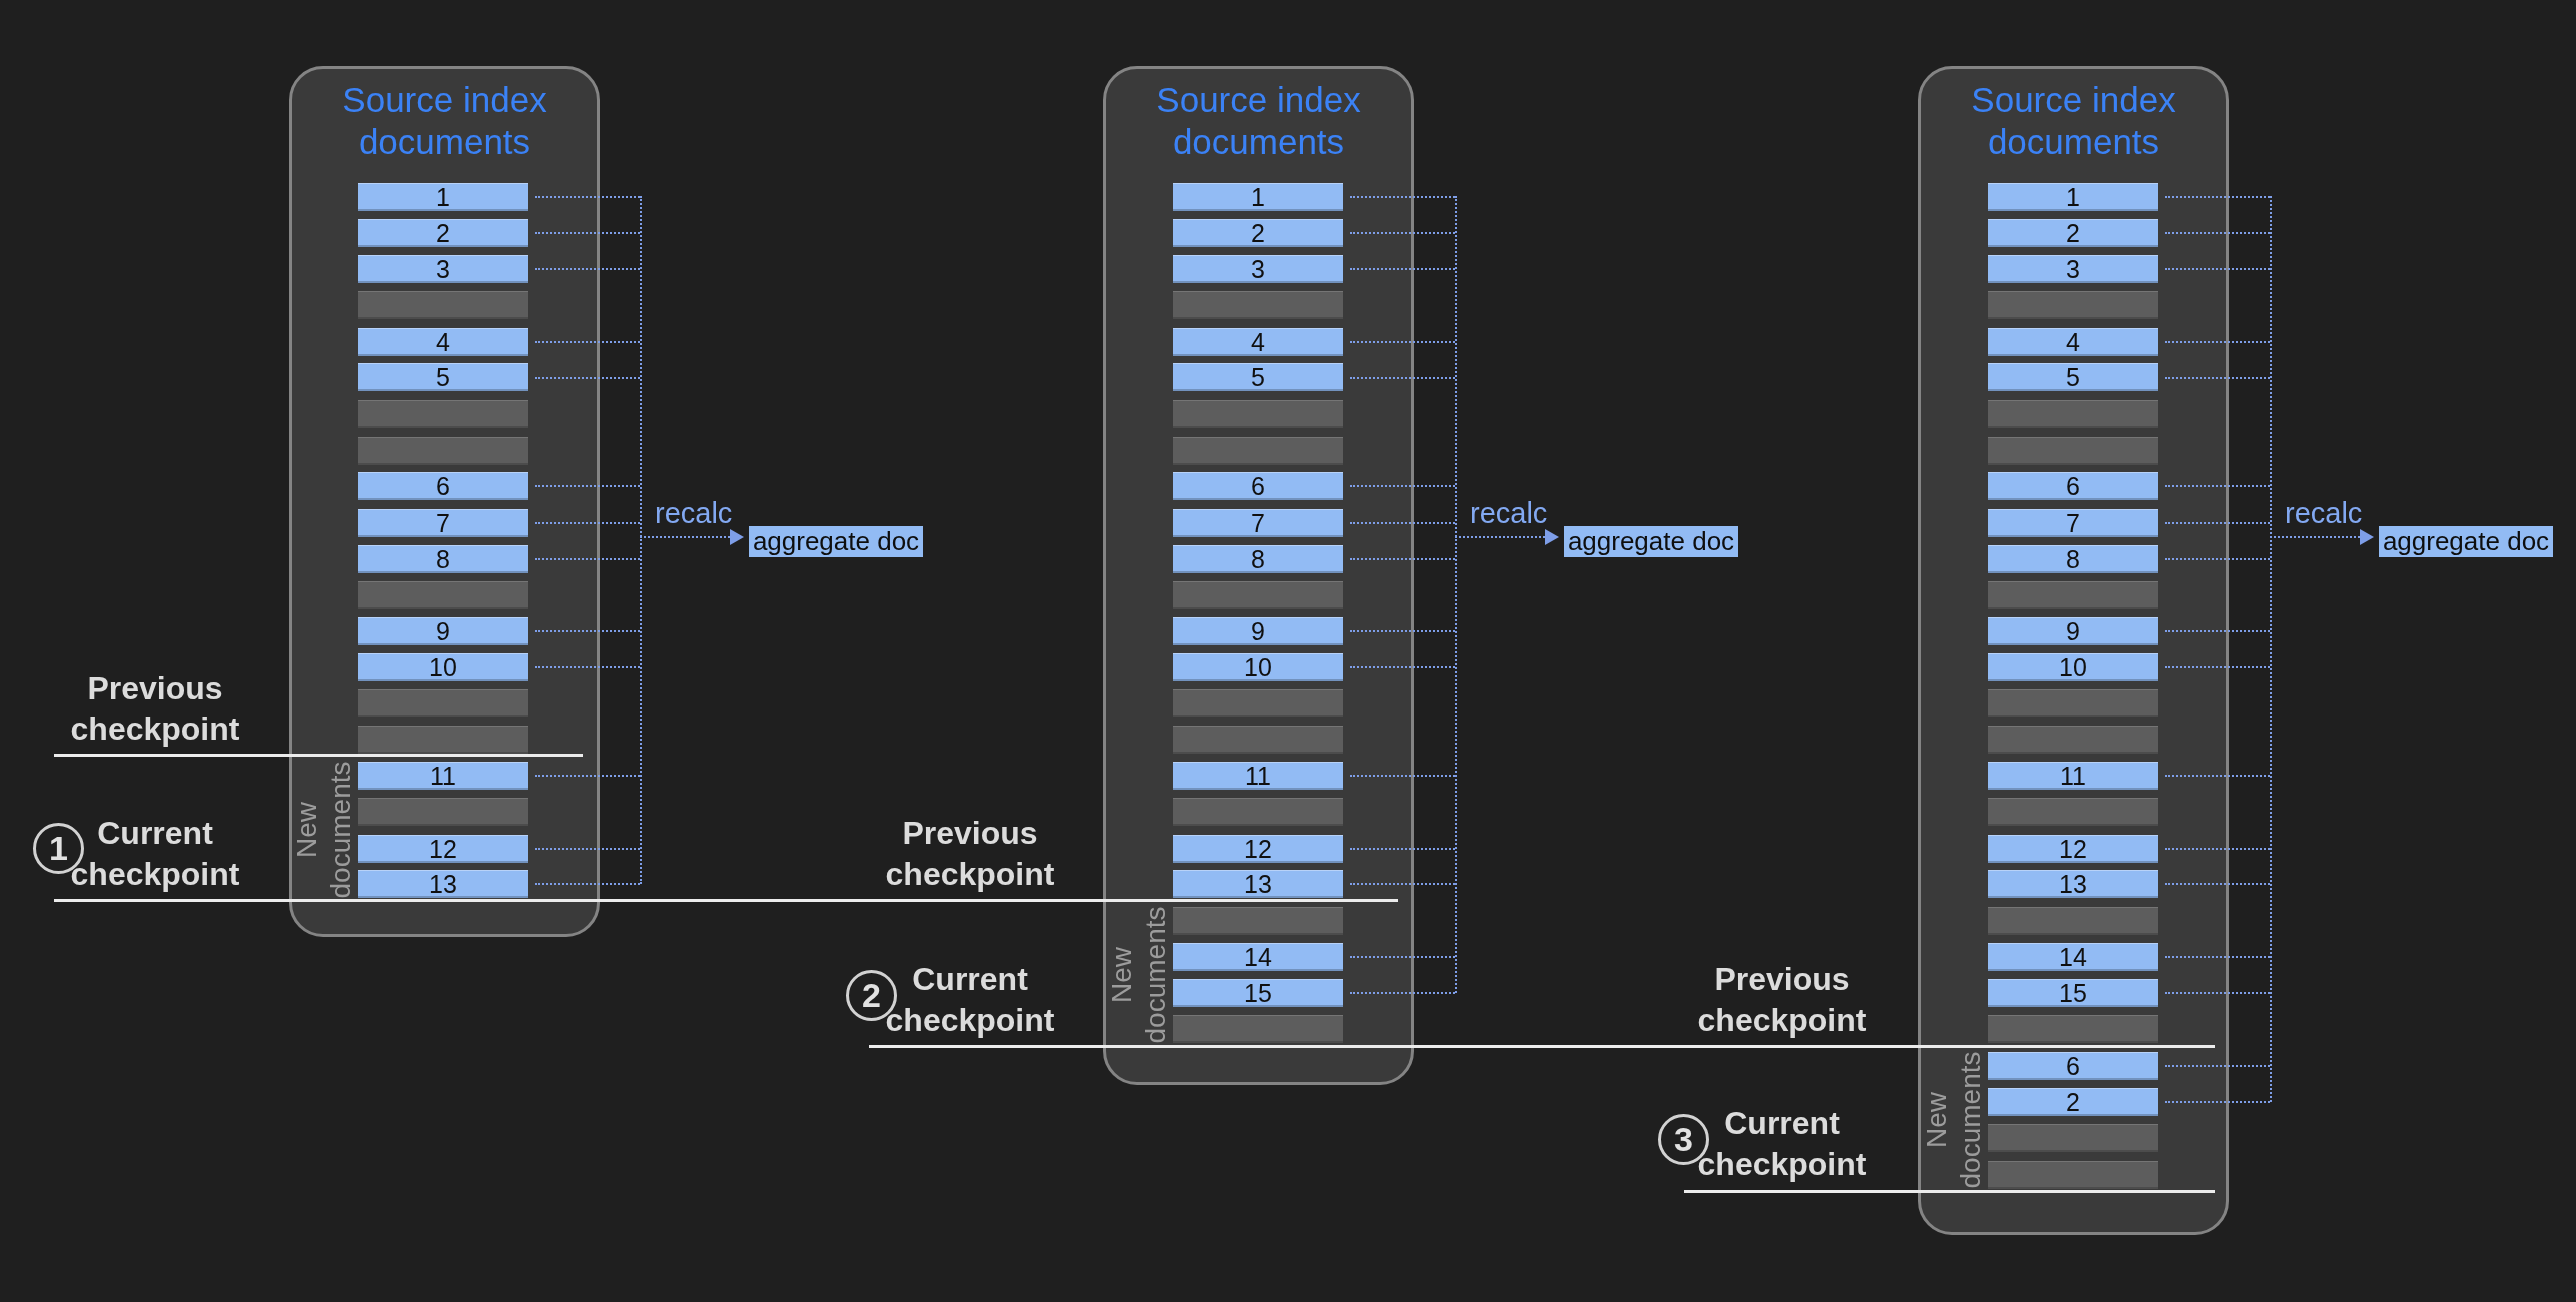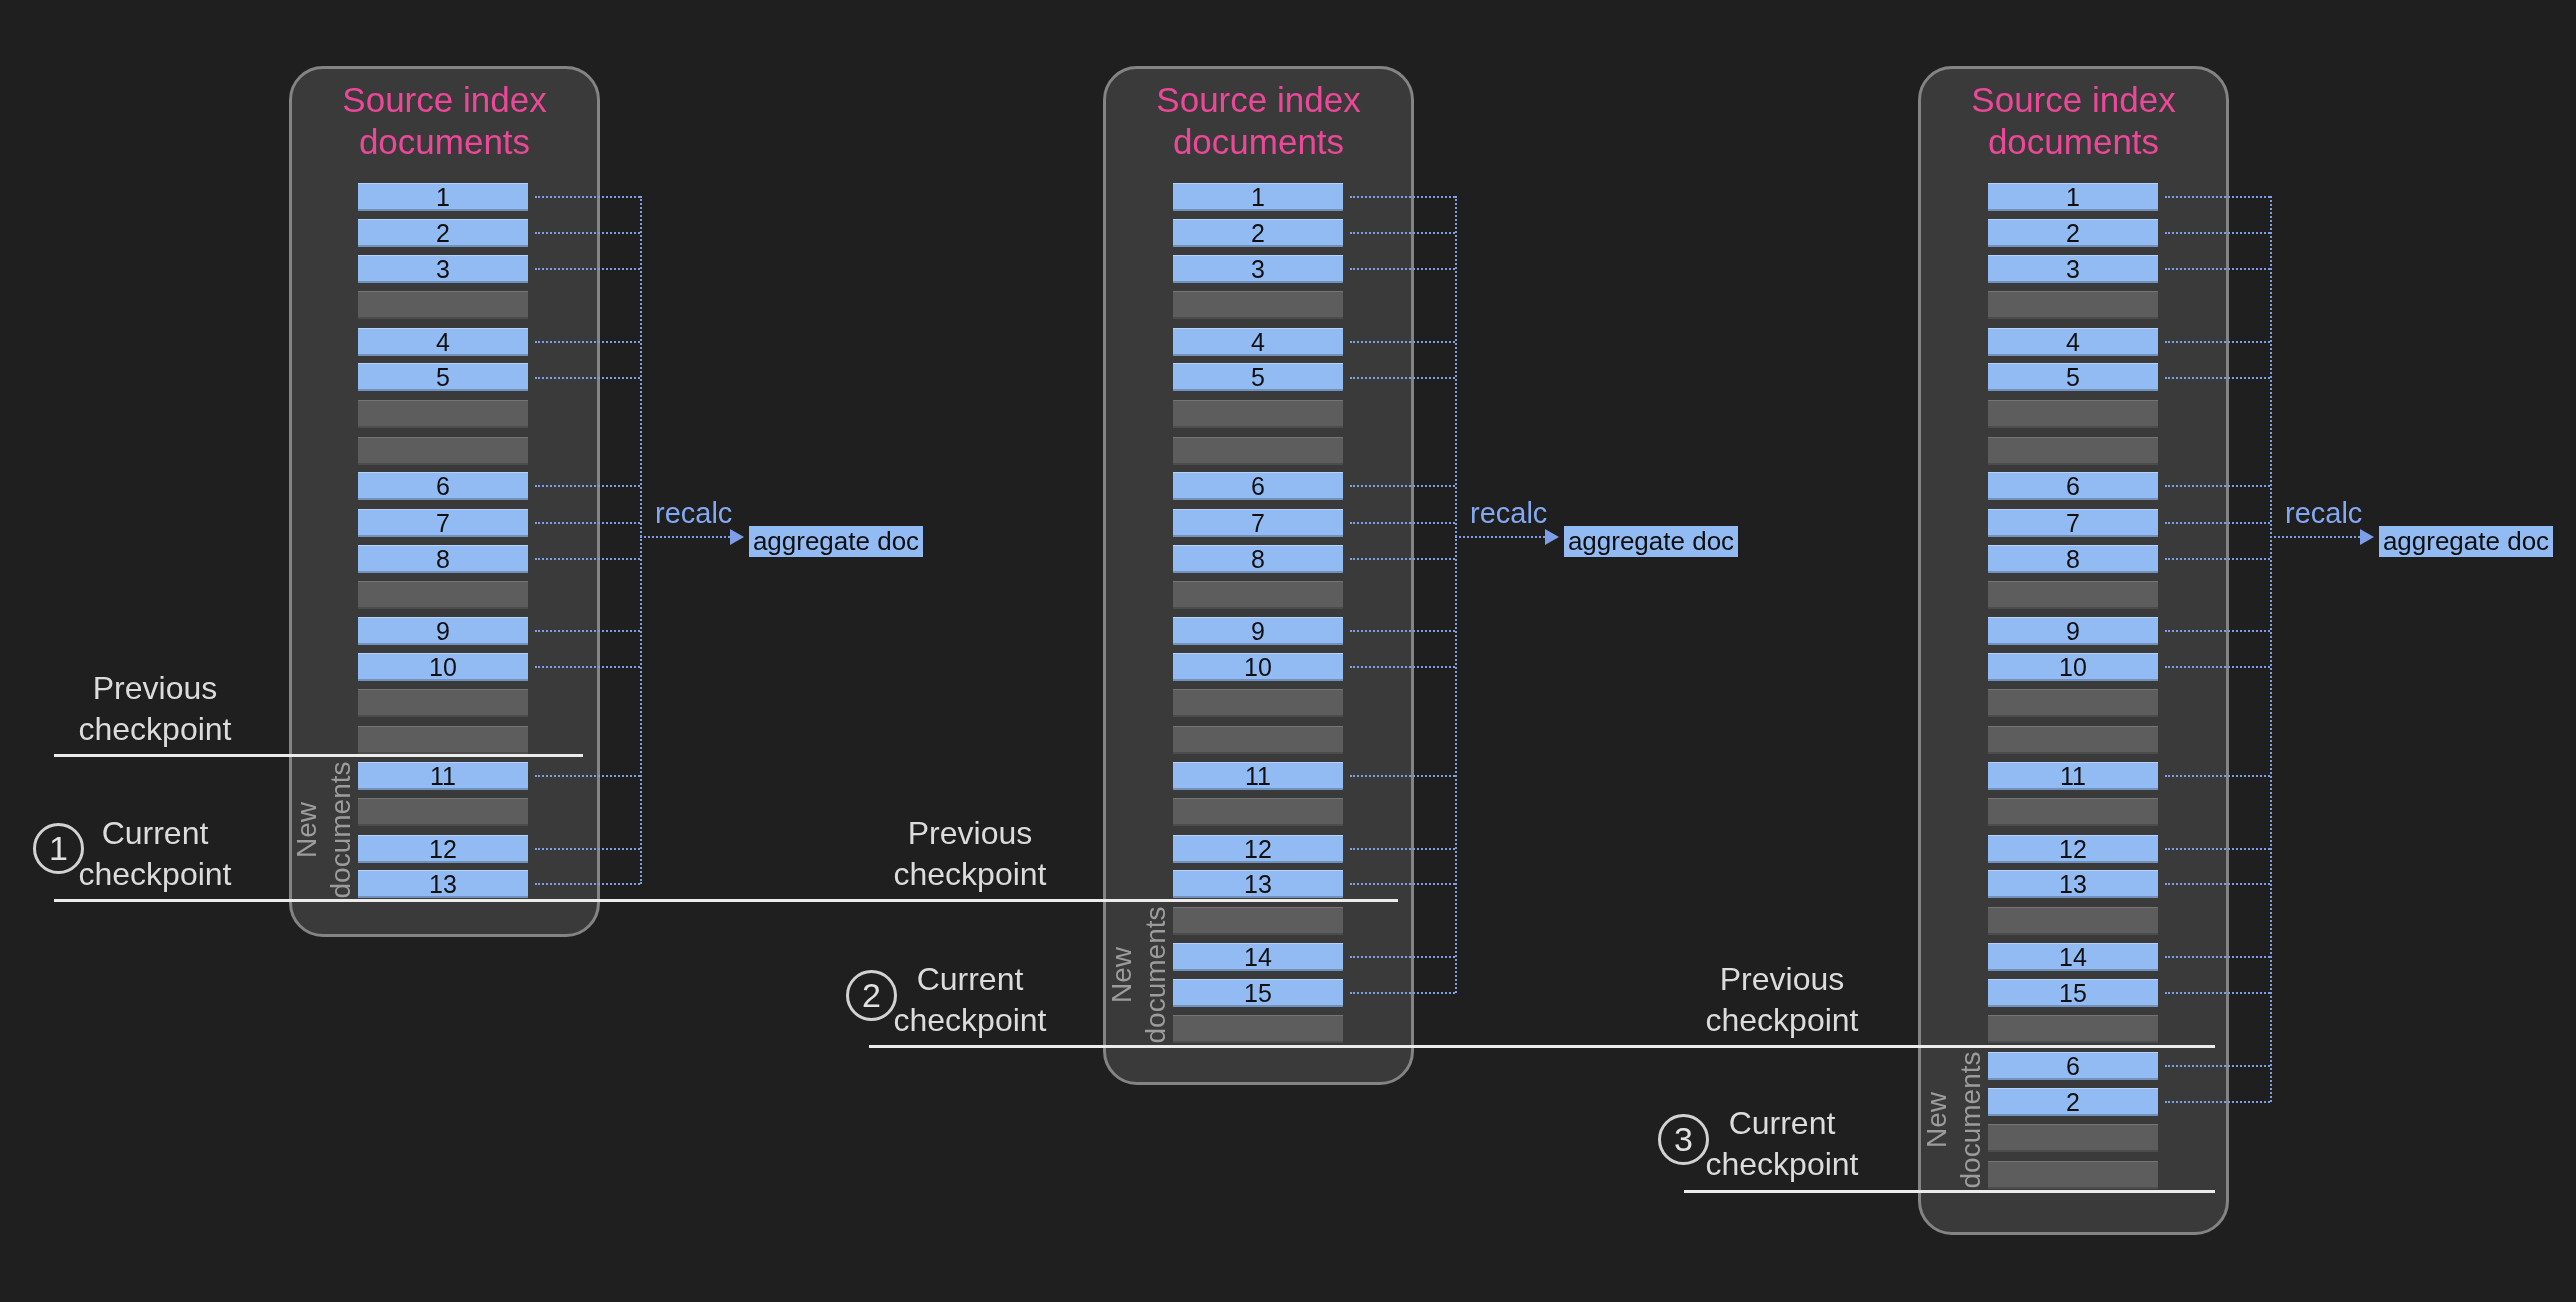--- a/index.html
+++ b/index.html
@@ -1,28 +1,28 @@
 <!DOCTYPE html>
 <html style="font-size:15px"><head>
 <meta charset="utf-8">
 <style>
   html,body{margin:0;padding:0;background:#1f1f1f;}
   #stage{
     position:relative;width:2576px;height:1302px;overflow:hidden;
     background:#1f1f1f;
     font-family:"Liberation Sans",sans-serif;
   }
-  .abs{position:absolute;}
+  .abs{position:absolute;font-weight:bold;}
   .panel{
     box-sizing:border-box;background:#3a3a3a;
     border:3.7px solid #848484;border-radius:34px;
   }
   .panel-title{
     text-align:center;white-space:pre-line;
-    font-size:35px;line-height:42px;color:#ec4899;
+    font-size:35px;line-height:42px;color:#3b82f6;
   }
   .doc-row{
     box-sizing:border-box;height:28px;background:#92bbf4;
     color:#101010;font-size:25px;line-height:28px;text-align:center;
     box-shadow:inset 0 0.9px 0 rgba(255,255,255,.35), inset 0 -1.9px 0 rgba(0,0,0,.22);
   }
   .empty-row{
     box-sizing:border-box;height:28px;background:#5d5d5d;
     box-shadow:inset 0 0.9px 0 rgba(255,255,255,.15), inset 0 -1.9px 0 rgba(0,0,0,.18);
   }

